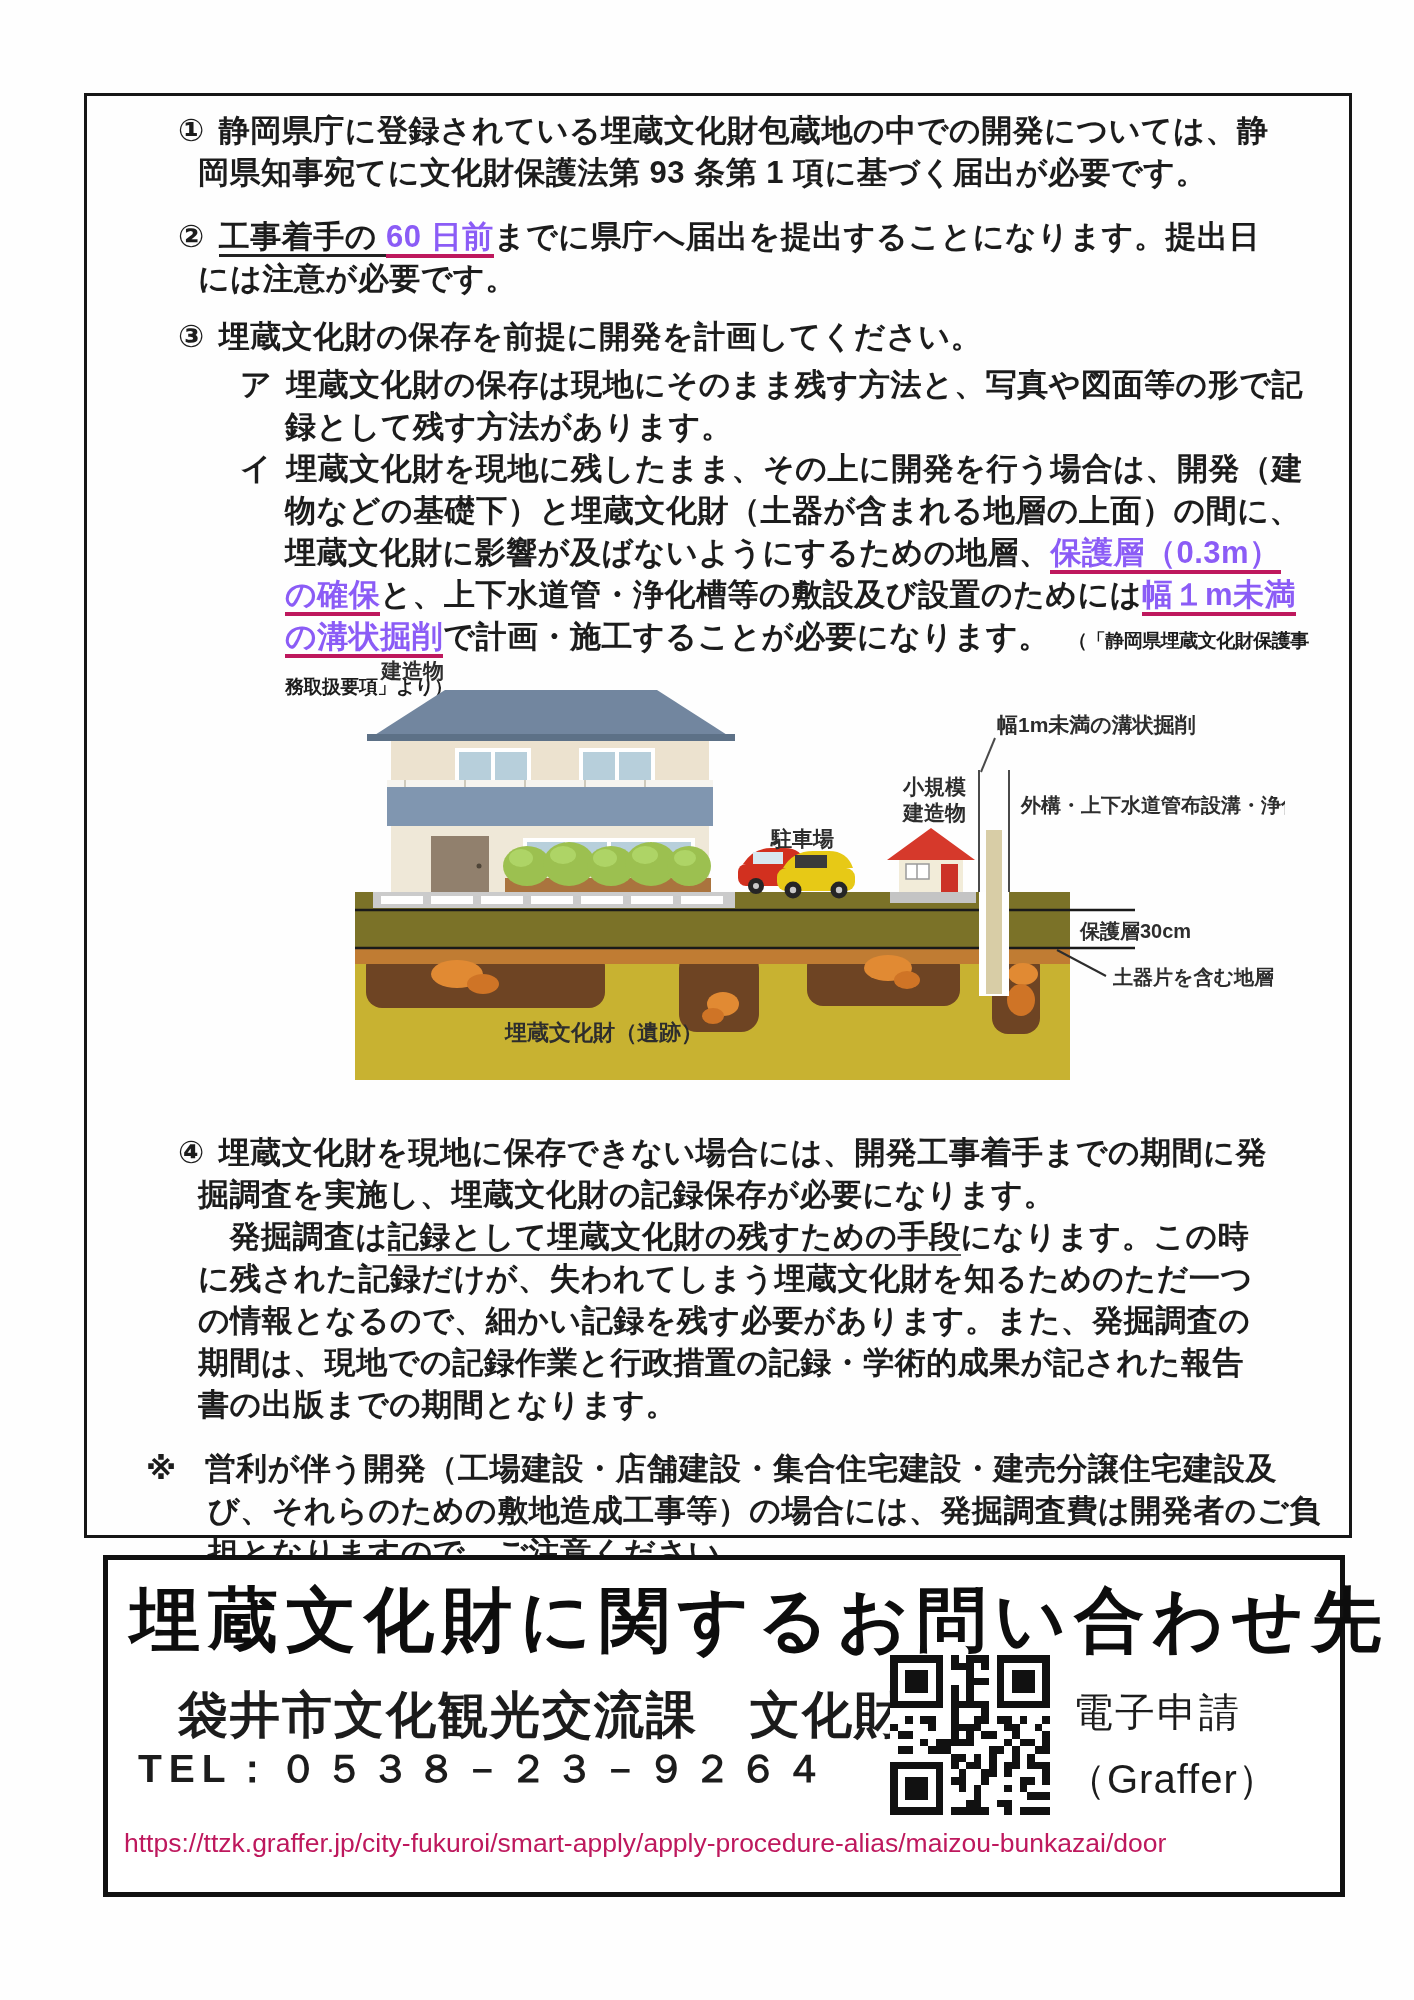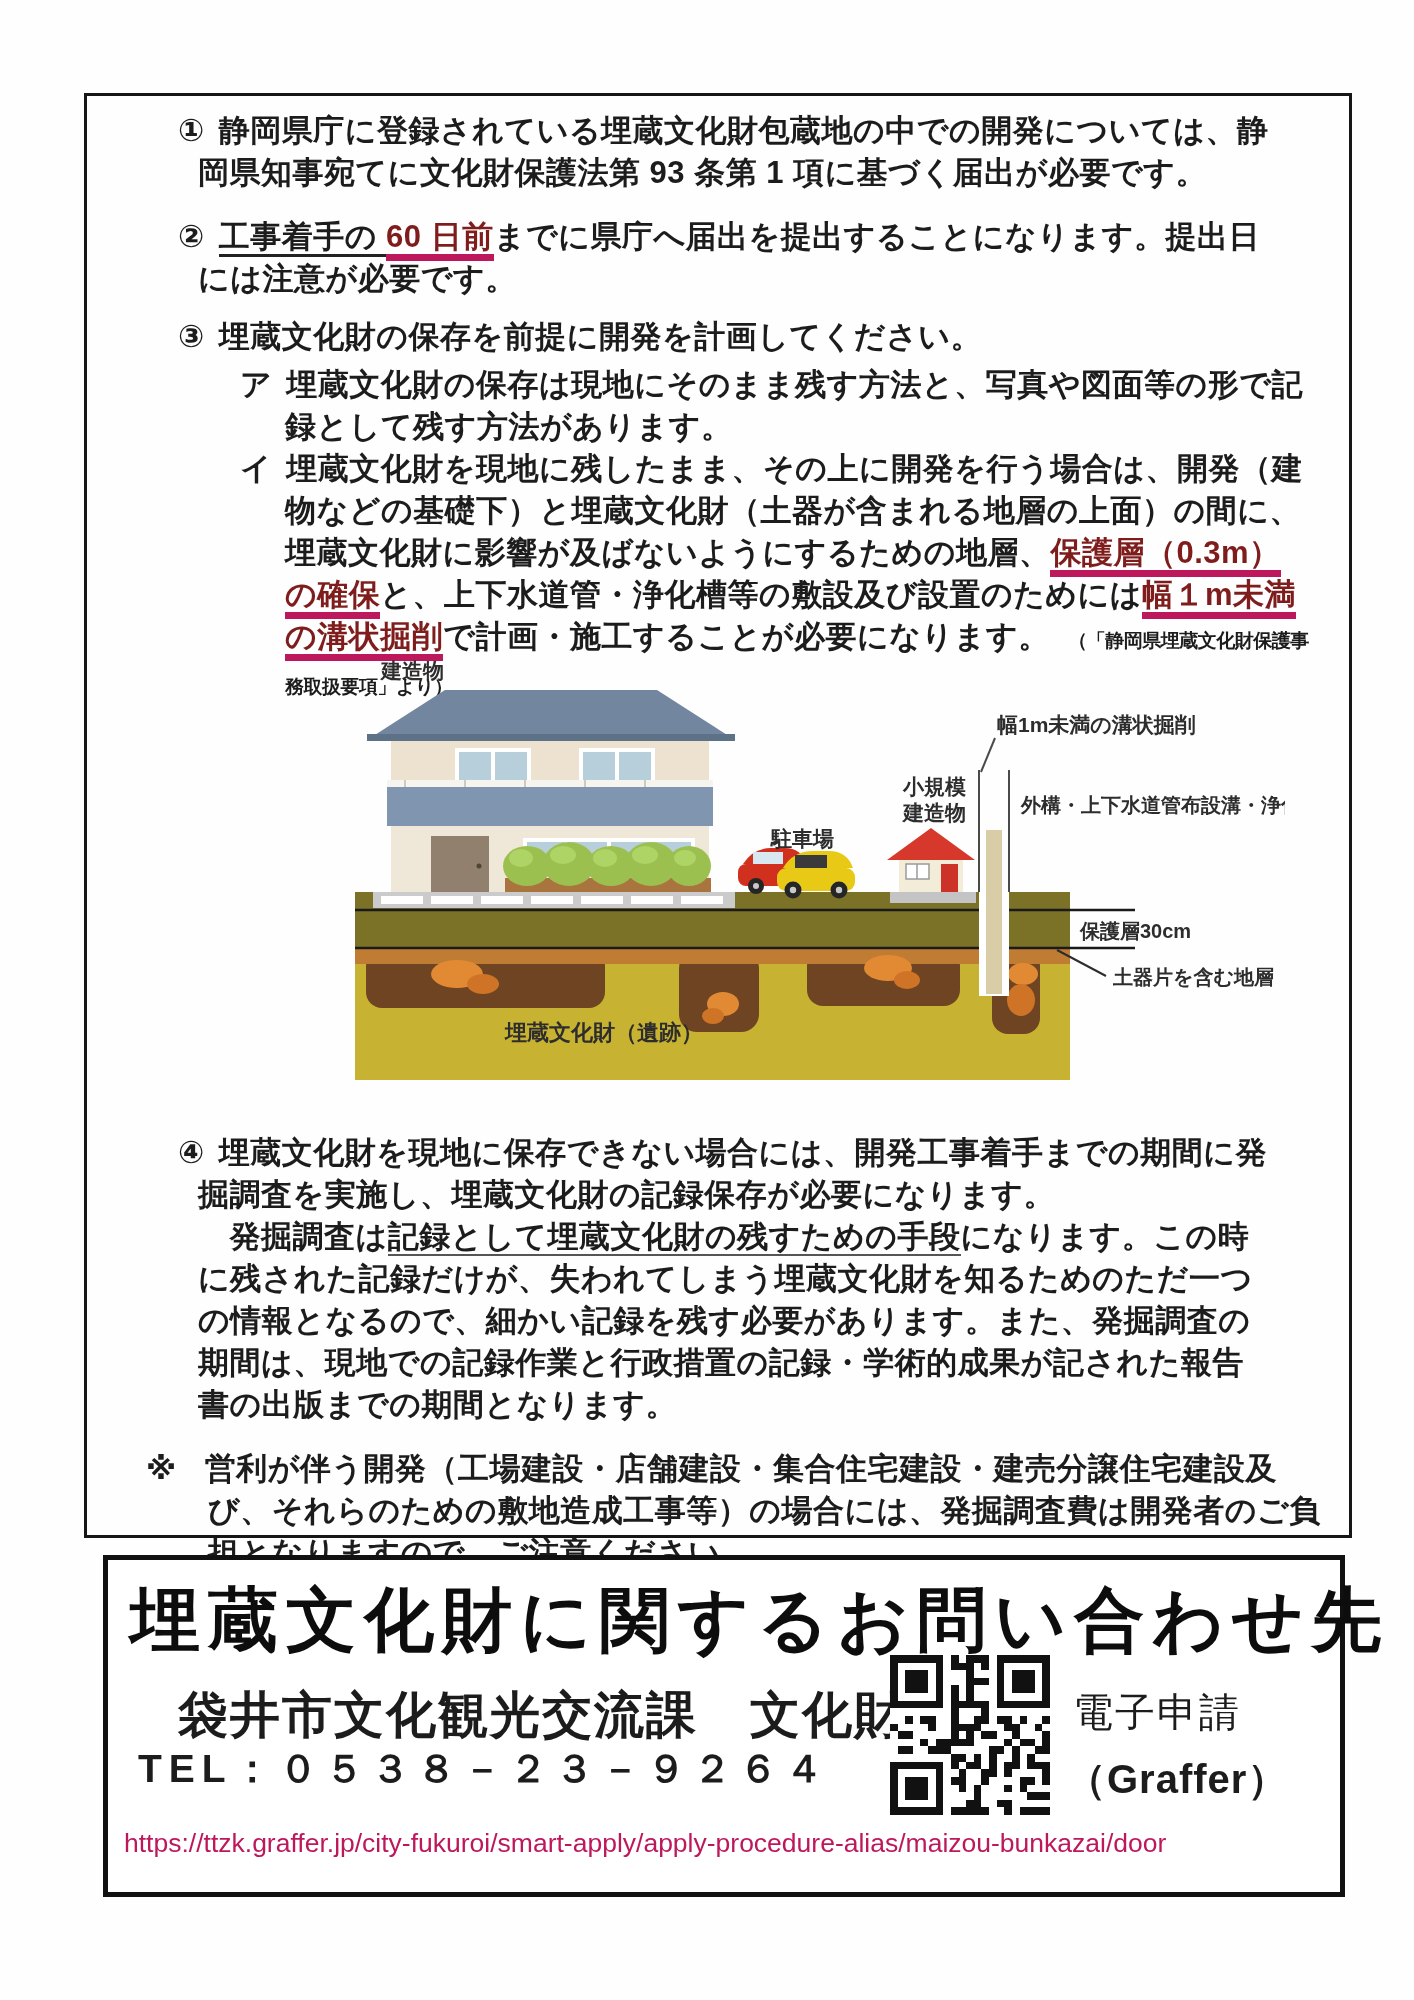--- a/index.html
+++ b/index.html
@@ -29,21 +29,21 @@
   .sub .num{margin-right:14px;}
   .m1{margin-top:22px;} .m2{margin-top:16px;} .m3{margin-top:6px;}
   .p2{margin-left:20px;font-size:31px;font-weight:bold;line-height:42px;width:1068px;letter-spacing:0.5px;}
   .note{
     margin-top:22px;margin-left:-32px;padding-left:62px;text-indent:-62px;
     font-size:31px;font-weight:bold;line-height:42px;width:1120px;letter-spacing:0.5px;
   }
   .note .num{margin-right:28px;}
   .seg-plain{}
   .seg-u{border-bottom:3px solid #222;}
-  .seg-ru{color:#7f1d1d;border-bottom:7px solid #be185d;}
+  .seg-ru{color:#8b5cf6;border-bottom:4px solid #be185d;}
   .seg-ub{border-bottom:2px solid #555;}
   .seg-small{font-size:19px;letter-spacing:-0.5px;}
   .spacer{height:424px;}
   
   .illu{position:absolute;left:345px;top:652px;width:940px;height:430px;}
   .illu text{font-family:"Liberation Sans","DejaVu Sans",sans-serif;font-weight:bold;fill:#2d2d2d;}
   
   .contact-box{
     position:absolute;left:103px;top:1555px;width:1242px;height:342px;
     border:5px solid #111;box-sizing:border-box;background:#fff;text-align:right;
@@ -59,21 +59,21 @@
   .contact-tel{
     position:absolute;left:30px;top:182px;font-size:39px;font-weight:bold;letter-spacing:7px;
   }
   .qr{
     position:absolute;left:782px;top:95px;width:160px;height:160px;background:#fff;
   }
   .qr-grid{display:grid;grid-template-columns:repeat(21,1fr);grid-template-rows:repeat(21,1fr);width:160px;height:160px;}
   .qr-grid div{background:#fff;}
   .qr-grid div.on{background:#111;}
   .eserve1{position:absolute;left:965px;top:125px;font-size:40px;font-weight:normal;letter-spacing:2px;}
-  .eserve2{position:absolute;left:958px;top:192px;font-size:40px;font-weight:bold;letter-spacing:1px;}
+  .eserve2{position:absolute;left:958px;top:192px;font-size:40px;font-weight:normal;letter-spacing:1px;}
   .contact-url{
     position:absolute;left:16px;top:268px;font-size:26.5px;font-weight:400;letter-spacing:0px;color:#be185d;white-space:nowrap;
   }
 </style>
 </head>
 <body>
 
 <div class="main-box">
   <div class="txtcol">
     <div class="item">

